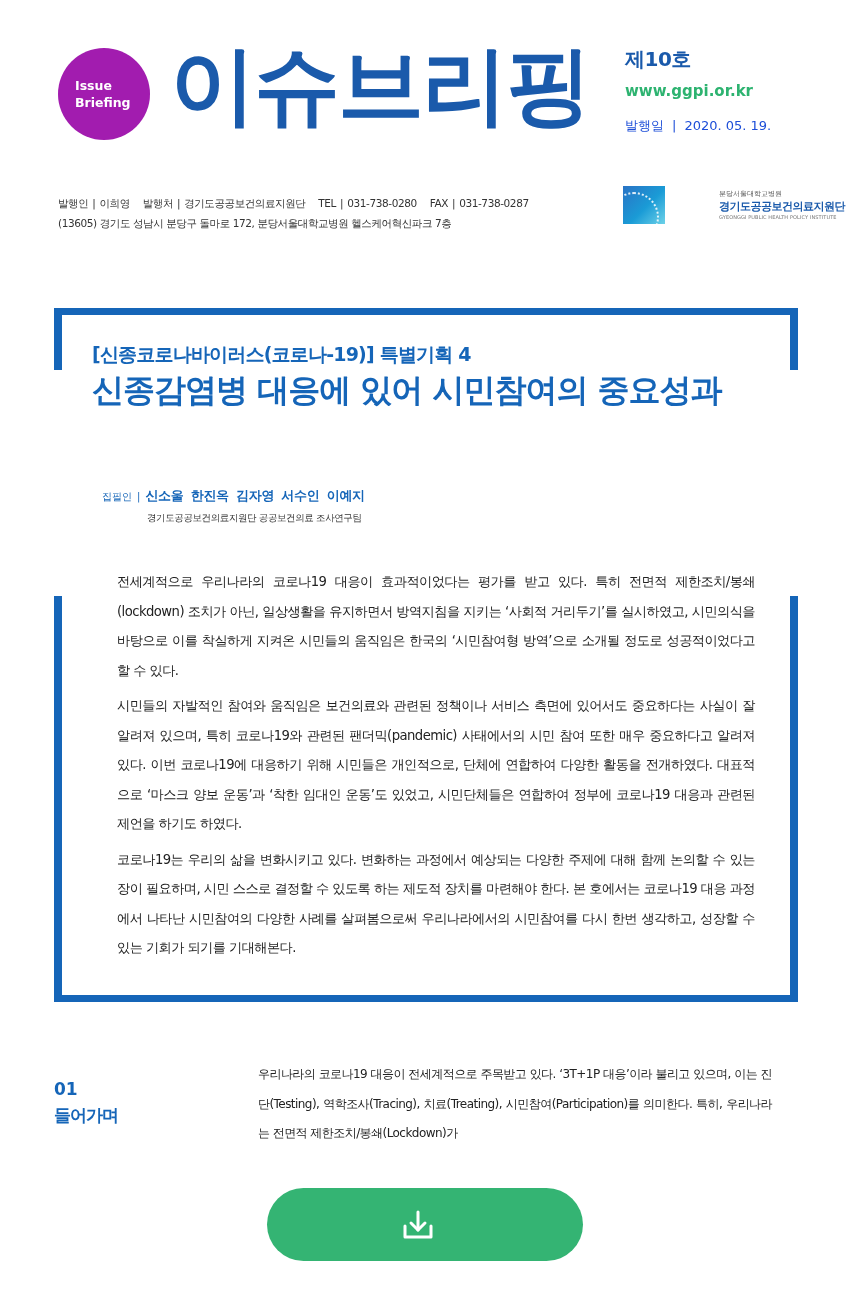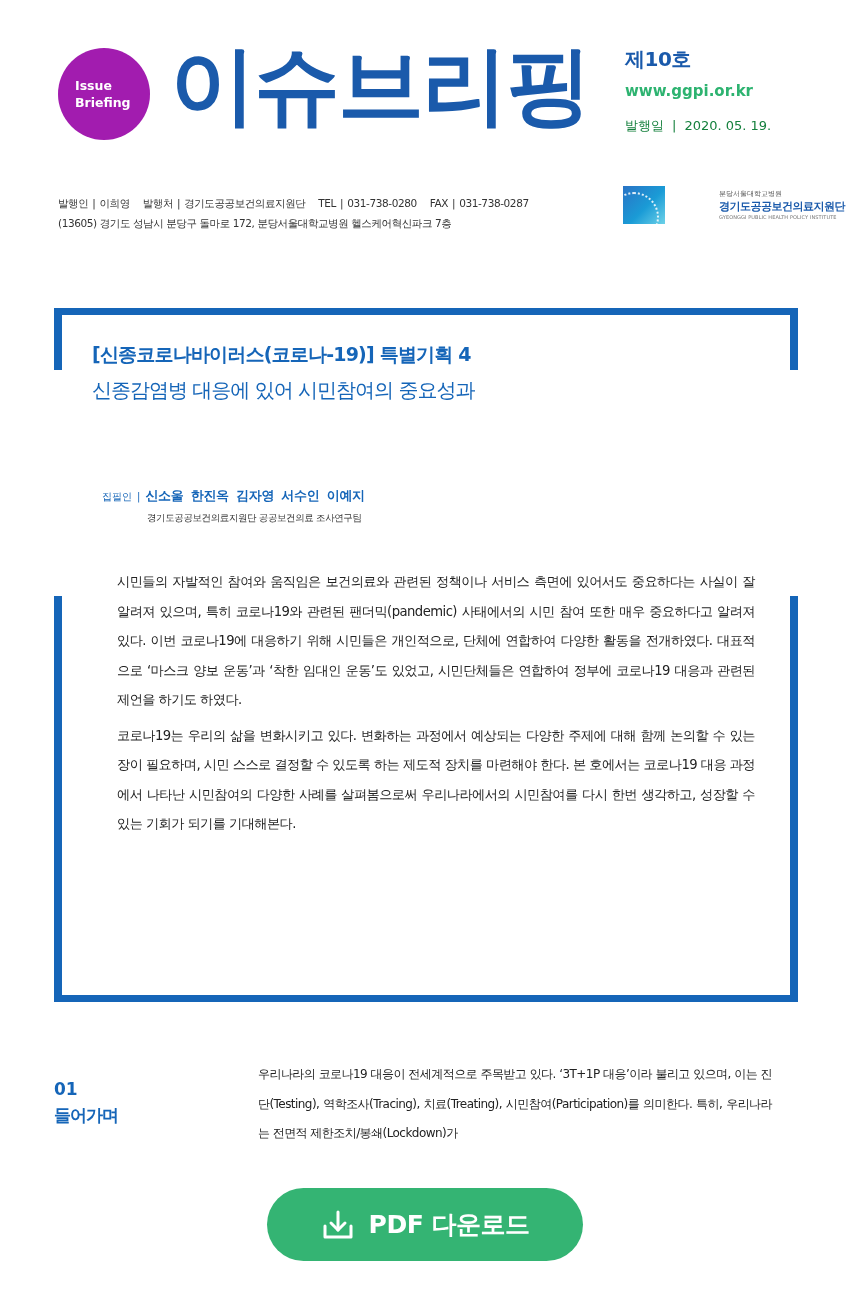--- a/index.html
+++ b/index.html
@@ -13,21 +13,21 @@
     display: flex; flex-direction: column; justify-content: center; padding-left: 17px;
     font-family: "DejaVu Sans", sans-serif; font-weight: bold; font-size: 12.5px; line-height: 17px;
   }
   .brand-title {
     position: absolute; left: 170px; top: 30px; height: 110px;
     font-family: "DejaVu Sans", sans-serif; font-weight: bold;
     font-size: 86px; line-height: 110px; color: #1a5aab; letter-spacing: -2px;
   }
   .issue-no { position: absolute; left: 625px; top: 46px; font-weight: bold; font-size: 20px; color: #1a5aab; letter-spacing: -0.5px; }
   .site-url { position: absolute; left: 625px; top: 82px; font-weight: bold; font-size: 15px; color: #2db370; }
-  .pub-date { position: absolute; left: 625px; top: 117px; font-size: 13px; color: #15803d; }
+  .pub-date { position: absolute; left: 625px; top: 117px; font-size: 13px; color: #1d4ed8; }
   .pub-date .sep { margin: 0 8px; }
 
   .pub-info { position: absolute; left: 58px; top: 193px; font-size: 10.5px; color: #333; line-height: 20px; letter-spacing: -0.4px; }
   .pub-info .sep { margin: 0 4px; }
   .pub-info .gap { display: inline-block; width: 10px; }
 
   .org-logo { position: absolute; left: 623px; top: 186px; display: flex; align-items: center; gap: 48px; }
   .org-logo .mark {
     width: 42px; height: 38px; background: linear-gradient(135deg, #2a73c5 0%, #1a9bd6 55%, #6dd2e8 100%);
     position: relative; overflow: hidden;
@@ -43,21 +43,21 @@
 
   
   .frame-top { position: absolute; left: 54px; top: 308px; width: 744px; height: 7px; background: #1565b8; }
   .frame-tl { position: absolute; left: 54px; top: 308px; width: 8px; height: 62px; background: #1565b8; }
   .frame-tr { position: absolute; left: 790px; top: 308px; width: 8px; height: 62px; background: #1565b8; }
   .frame-bl { position: absolute; left: 54px; top: 596px; width: 8px; height: 406px; background: #1565b8; }
   .frame-br { position: absolute; left: 790px; top: 596px; width: 8px; height: 406px; background: #1565b8; }
   .frame-bottom { position: absolute; left: 54px; top: 995px; width: 744px; height: 7px; background: #1565b8; }
 
   .series-label { position: absolute; left: 92px; top: 342px; font-size: 19px; font-weight: bold; color: #1565b8; letter-spacing: -0.8px; }
-  .headline { position: absolute; left: 92px; top: 372px; font-size: 20px; line-height: 36px; font-weight: normal; color: #1565b8; letter-spacing: -1px; }
+  .headline { position: absolute; left: 92px; top: 372px; font-size: 32px; line-height: 36px; font-weight: bold; color: #1565b8; letter-spacing: -1px; }
 
   .authors { position: absolute; left: 102px; top: 487px; font-size: 13px; }
   .authors .lbl { font-size: 10px; color: #1565b8; }
   .authors .sep { color: #1565b8; margin: 0 5px; font-size: 10px; }
   .authors .names { font-weight: bold; color: #1565b8; letter-spacing: -0.3px; word-spacing: 3px; }
   .affil { position: absolute; left: 147px; top: 512px; font-size: 9.5px; color: #333; letter-spacing: -0.4px; }
 
   .summary { position: absolute; left: 117px; top: 567px; width: 638px; }
   .summary p {
     font-size: 13.2px; line-height: 29.5px; color: #222; text-align: justify;
@@ -123,30 +123,30 @@
 <div class="headline">
   <div>신종감염병 대응에 있어 시민참여의 중요성과</div>
 </div>
 
 <div class="authors">
   <span class="lbl">집필인</span><span class="sep">|</span><span class="names">신소울 한진옥 김자영 서수인 이예지</span>
 </div>
 <div class="affil">경기도공공보건의료지원단 공공보건의료 조사연구팀</div>
 
 <div class="summary">
+  <p>전세계적으로 우리나라의 코로나19 대응이 효과적이었다는 평가를 받고 있다. 특히 전면적 제한조치/봉쇄(lockdown) 조치가 아닌, 일상생활을 유지하면서 방역지침을 지키는 ‘사회적 거리두기’를 실시하였고, 시민의식을 바탕으로 이를 착실하게 지켜온 시민들의 움직임은 한국의 ‘시민참여형 방역’으로 소개될 정도로 성공적이었다고 할 수 있다.</p>
   <p>시민들의 자발적인 참여와 움직임은 보건의료와 관련된 정책이나 서비스 측면에 있어서도 중요하다는 사실이 잘 알려져 있으며, 특히 코로나19와 관련된 팬더믹(pandemic) 사태에서의 시민 참여 또한 매우 중요하다고 알려져 있다. 이번 코로나19에 대응하기 위해 시민들은 개인적으로, 단체에 연합하여 다양한 활동을 전개하였다. 대표적으로 ‘마스크 양보 운동’과 ‘착한 임대인 운동’도 있었고, 시민단체들은 연합하여 정부에 코로나19 대응과 관련된 제언을 하기도 하였다.</p>
   <p>코로나19는 우리의 삶을 변화시키고 있다. 변화하는 과정에서 예상되는 다양한 주제에 대해 함께 논의할 수 있는 장이 필요하며, 시민 스스로 결정할 수 있도록 하는 제도적 장치를 마련해야 한다. 본 호에서는 코로나19 대응 과정에서 나타난 시민참여의 다양한 사례를 살펴봄으로써 우리나라에서의 시민참여를 다시 한번 생각하고, 성장할 수 있는 기회가 되기를 기대해본다.</p>
 </div>
 
 <div class="sec-num">01</div>
 <div class="sec-title">들어가며</div>
 <div class="sec-body">
   <p>우리나라의 코로나19 대응이 전세계적으로 주목받고 있다. ‘3T+1P 대응’이라 불리고 있으며, 이는 진단(Testing), 역학조사(Tracing), 치료(Treating), 시민참여(Participation)를 의미한다. 특히, 우리나라는 전면적 제한조치/봉쇄(Lockdown)가</p>
 </div>
 
 <div class="pdf-btn">
   <svg viewBox="0 0 34 34" fill="none" stroke="#ffffff" stroke-width="3" stroke-linecap="round" stroke-linejoin="round">
     <path d="M4 18 V29 H30 V18"></path>
     <path d="M17 4 V22"></path>
     <path d="M10 15 L17 22 L24 15"></path>
   </svg>
-  <span>PDF 다운로드</span>
 </div>
 
 </body></html>

